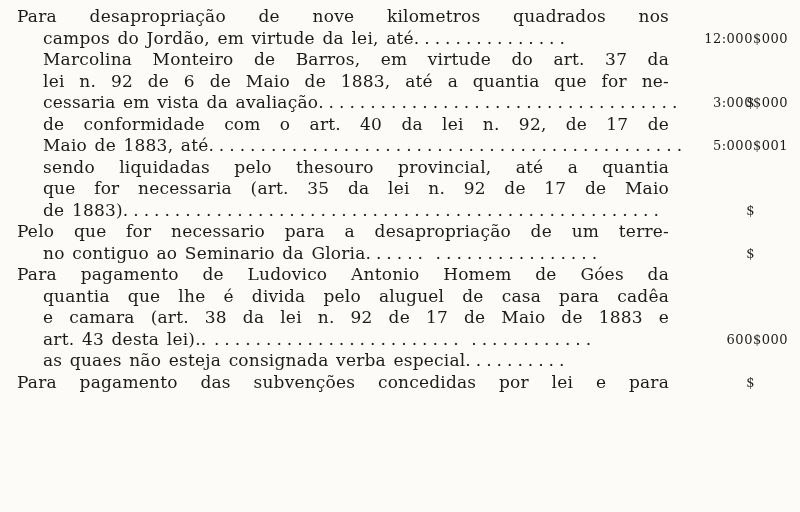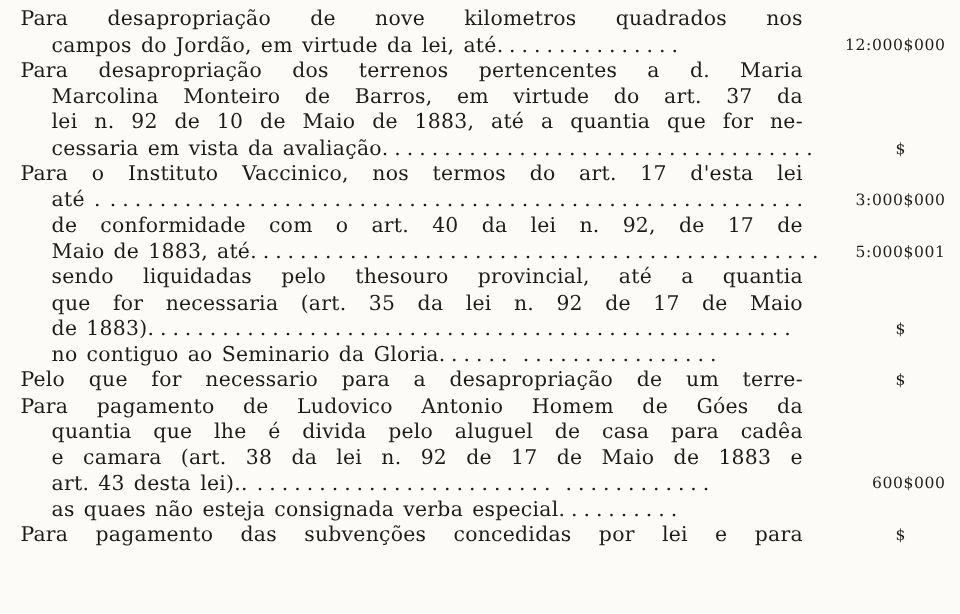--- a/index.html
+++ b/index.html
@@ -68,53 +68,48 @@
   <div>
       <div class="entry">
         <div class="entry-text">
           <div class="line">Para desapropriação de nove kilometros quadrados nos</div>
           <div class="line cont tail">campos do Jordão, em virtude da lei, até<span class="dots">...............</span></div>
         </div>
         <div class="amount">12:000$000</div>
       </div>
       <div class="entry">
         <div class="entry-text">
-          <div class="line">Para desapropriação dos terrenos pertencentes a d. Maria</div>
           <div class="line cont">Marcolina Monteiro de Barros, em virtude do art. 37 da</div>
-          <div class="line cont">lei n. 92 de 10 de Maio de 1883, até a quantia que for ne-</div>
+          <div class="line cont">lei n. 92 de 6 de Maio de 1883, até a quantia que for ne-</div>
           <div class="line cont tail">cessaria em vista da avaliação<span class="dots">...................................</span></div>
         </div>
         <div class="amount sym">$</div>
       </div>
       <div class="entry">
-        <div class="entry-text">
-          <div class="line">Para o Instituto Vaccinico, nos termos do art. 17 d'esta lei</div>
-          <div class="line cont tail">até . <span class="dots">........................................................</span></div>
-        </div>
         <div class="amount">3:000$000</div>
       </div>
       <div class="entry">
         <div class="entry-text">
           <div class="line cont">de conformidade com o art. 40 da lei n. 92, de 17 de</div>
           <div class="line cont tail">Maio de 1883, até<span class="dots">..............................................</span></div>
         </div>
         <div class="amount">5:000$001</div>
       </div>
       <div class="entry">
         <div class="entry-text">
           <div class="line cont">sendo liquidadas pelo thesouro provincial, até a quantia</div>
           <div class="line cont">que for necessaria (art. 35 da lei n. 92 de 17 de Maio</div>
           <div class="line cont tail">de 1883)<span class="dots">....................................................</span></div>
         </div>
         <div class="amount sym">$</div>
       </div>
       <div class="entry">
         <div class="entry-text">
+          <div class="line">Pelo que for necessario para a desapropriação de um terre-</div>
           <div class="line cont tail">no contiguo ao Seminario da Gloria<span class="dots">......</span> <span class="dots">................</span></div>
-          <div class="line">Pelo que for necessario para a desapropriação de um terre-</div>
         </div>
         <div class="amount sym">$</div>
       </div>
       <div class="entry">
         <div class="entry-text">
           <div class="line">Para pagamento de Ludovico Antonio Homem de Góes da</div>
           <div class="line cont">quantia que lhe é divida pelo aluguel de casa para cadêa</div>
           <div class="line cont">e camara (art. 38 da lei n. 92 de 17 de Maio de 1883 e</div>
           <div class="line cont tail">art. 43 desta lei).. <span class="dots">........................</span> <span class="dots">............</span></div>
         </div>

